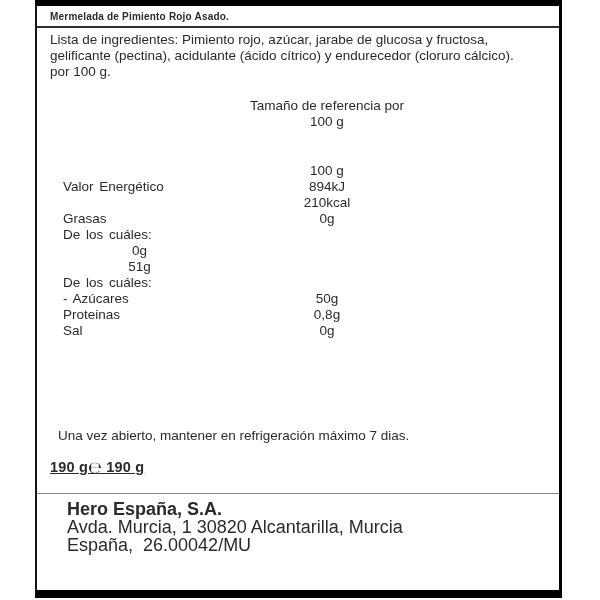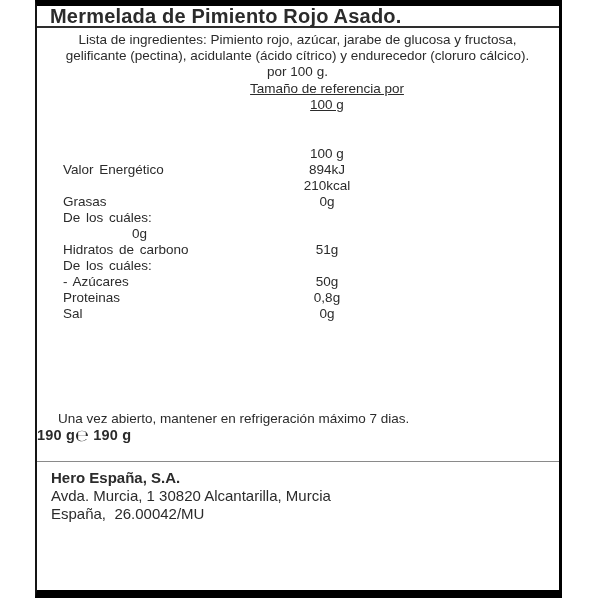--- a/index.html
+++ b/index.html
@@ -4,42 +4,42 @@
 <style>
   html,body{margin:0;padding:0;background:#fff;}
   body{width:600px;height:600px;position:relative;font-family:"Liberation Sans","DejaVu Sans",sans-serif;color:#2b2b2b;}
   .label-box{
     position:absolute;left:35px;top:0;width:527px;height:598px;
     box-sizing:border-box;background:#fff;
     border-top:6px solid #000;border-bottom:8px solid #000;
     border-left:2px solid #151515;border-right:3px solid #000;
   }
   .title{
-    font-size:20px;font-weight:bold;line-height:15px;
+    font-size:10px;font-weight:bold;line-height:15px;
     padding:3px 6px 2px 13px;border-bottom:2px solid #2e2e2e;
     letter-spacing:.2px;
   }
-  .ingredients{font-size:13.5px;line-height:16.2px;padding:4px 14px 0 13px;text-align:center;}
+  .ingredients{font-size:13.5px;line-height:16.2px;padding:4px 14px 0 13px;}
   .ref-header{
-    margin-top:0;margin-left:205px;width:170px;
-    text-align:center;font-size:13.5px;line-height:16.2px;text-decoration:underline;
+    margin-top:17px;margin-left:205px;width:170px;
+    text-align:center;font-size:13.5px;line-height:16.2px;
   }
   .nutrition{margin-top:33px;font-size:13.5px;line-height:16px;}
   .nrow{display:grid;grid-template-columns:205px 170px auto;}
   .nlabel{padding-left:26px;word-spacing:2px;white-space:pre;}
   .nrow.indent .nlabel{}
   .nvalue{text-align:center;}
   .storage{margin-top:89px;padding-left:21px;font-size:13.5px;line-height:16px;}
   .netweight{
-    font-size:14.5px;font-weight:bold;
-    line-height:17px;letter-spacing:.2px;
+    margin-top:15px;padding-left:13px;font-size:14.5px;font-weight:bold;
+    line-height:17px;letter-spacing:.2px;text-decoration:underline;
   }
   .e-mark{font-family:"DejaVu Sans",sans-serif;font-size:16px;font-weight:normal;vertical-align:-1px;}
   .divider{border:none;border-top:1.5px solid #8a8a8a;margin:17px 0 0 0;}
-  .company{margin-top:7px;padding-left:14px;font-size:15px;line-height:17.8px;}
+  .company{margin-top:7px;padding-left:30px;font-size:18px;line-height:17.8px;}
   .company .name{font-weight:bold;}
   .pre{white-space:pre-wrap;}
 </style>
 </head>
 <body>
 
 <div class="label-box">
 
   <div class="title">Mermelada de Pimiento Rojo Asado.</div>
 
@@ -72,21 +72,20 @@
       <div class="nvalue">0g</div>
     </div>
     <div class="nrow indent">
       <div class="nlabel">De los cuáles:</div>
       <div class="nvalue"></div>
     </div>
     <div class="nrow indent">
       <div class="nvalue">0g</div>
     </div>
     <div class="nrow">
-      <div class="nlabel">Hidratos de carbono</div>
       <div class="nvalue">51g</div>
     </div>
     <div class="nrow indent">
       <div class="nlabel">De los cuáles:</div>
       <div class="nvalue"></div>
     </div>
     <div class="nrow indent">
       <div class="nlabel">- Azúcares</div>
       <div class="nvalue">50g</div>
     </div>

